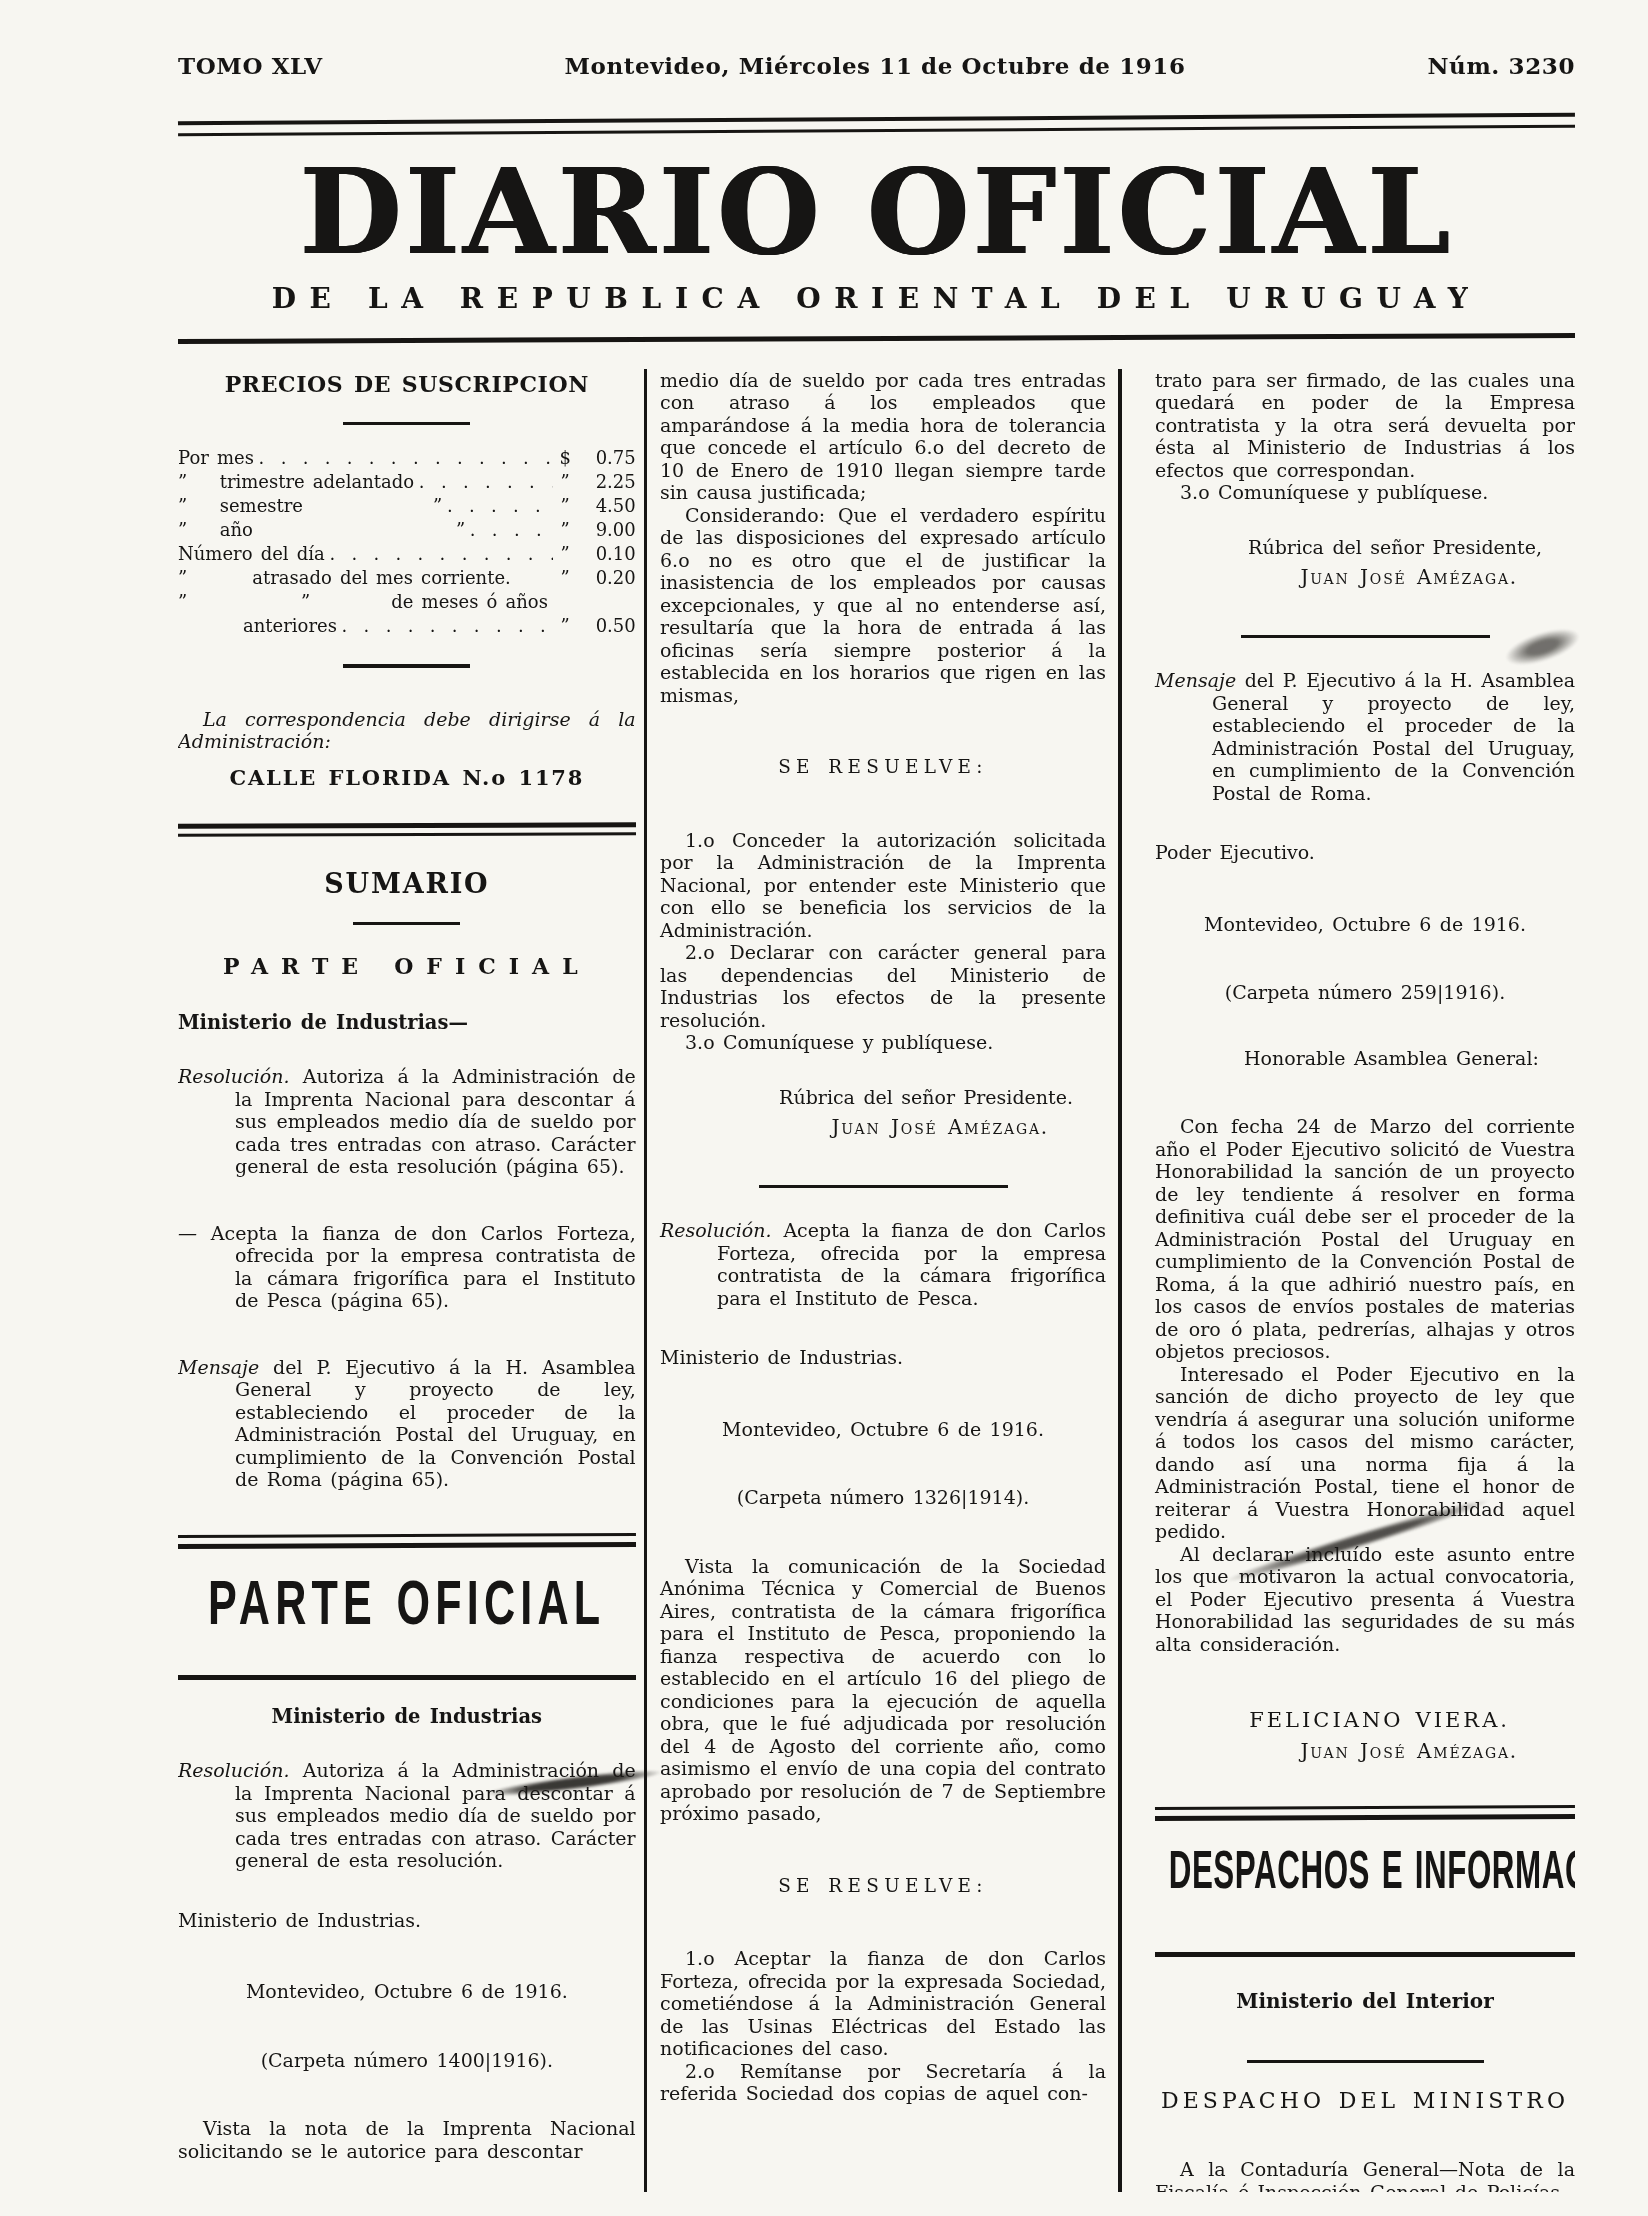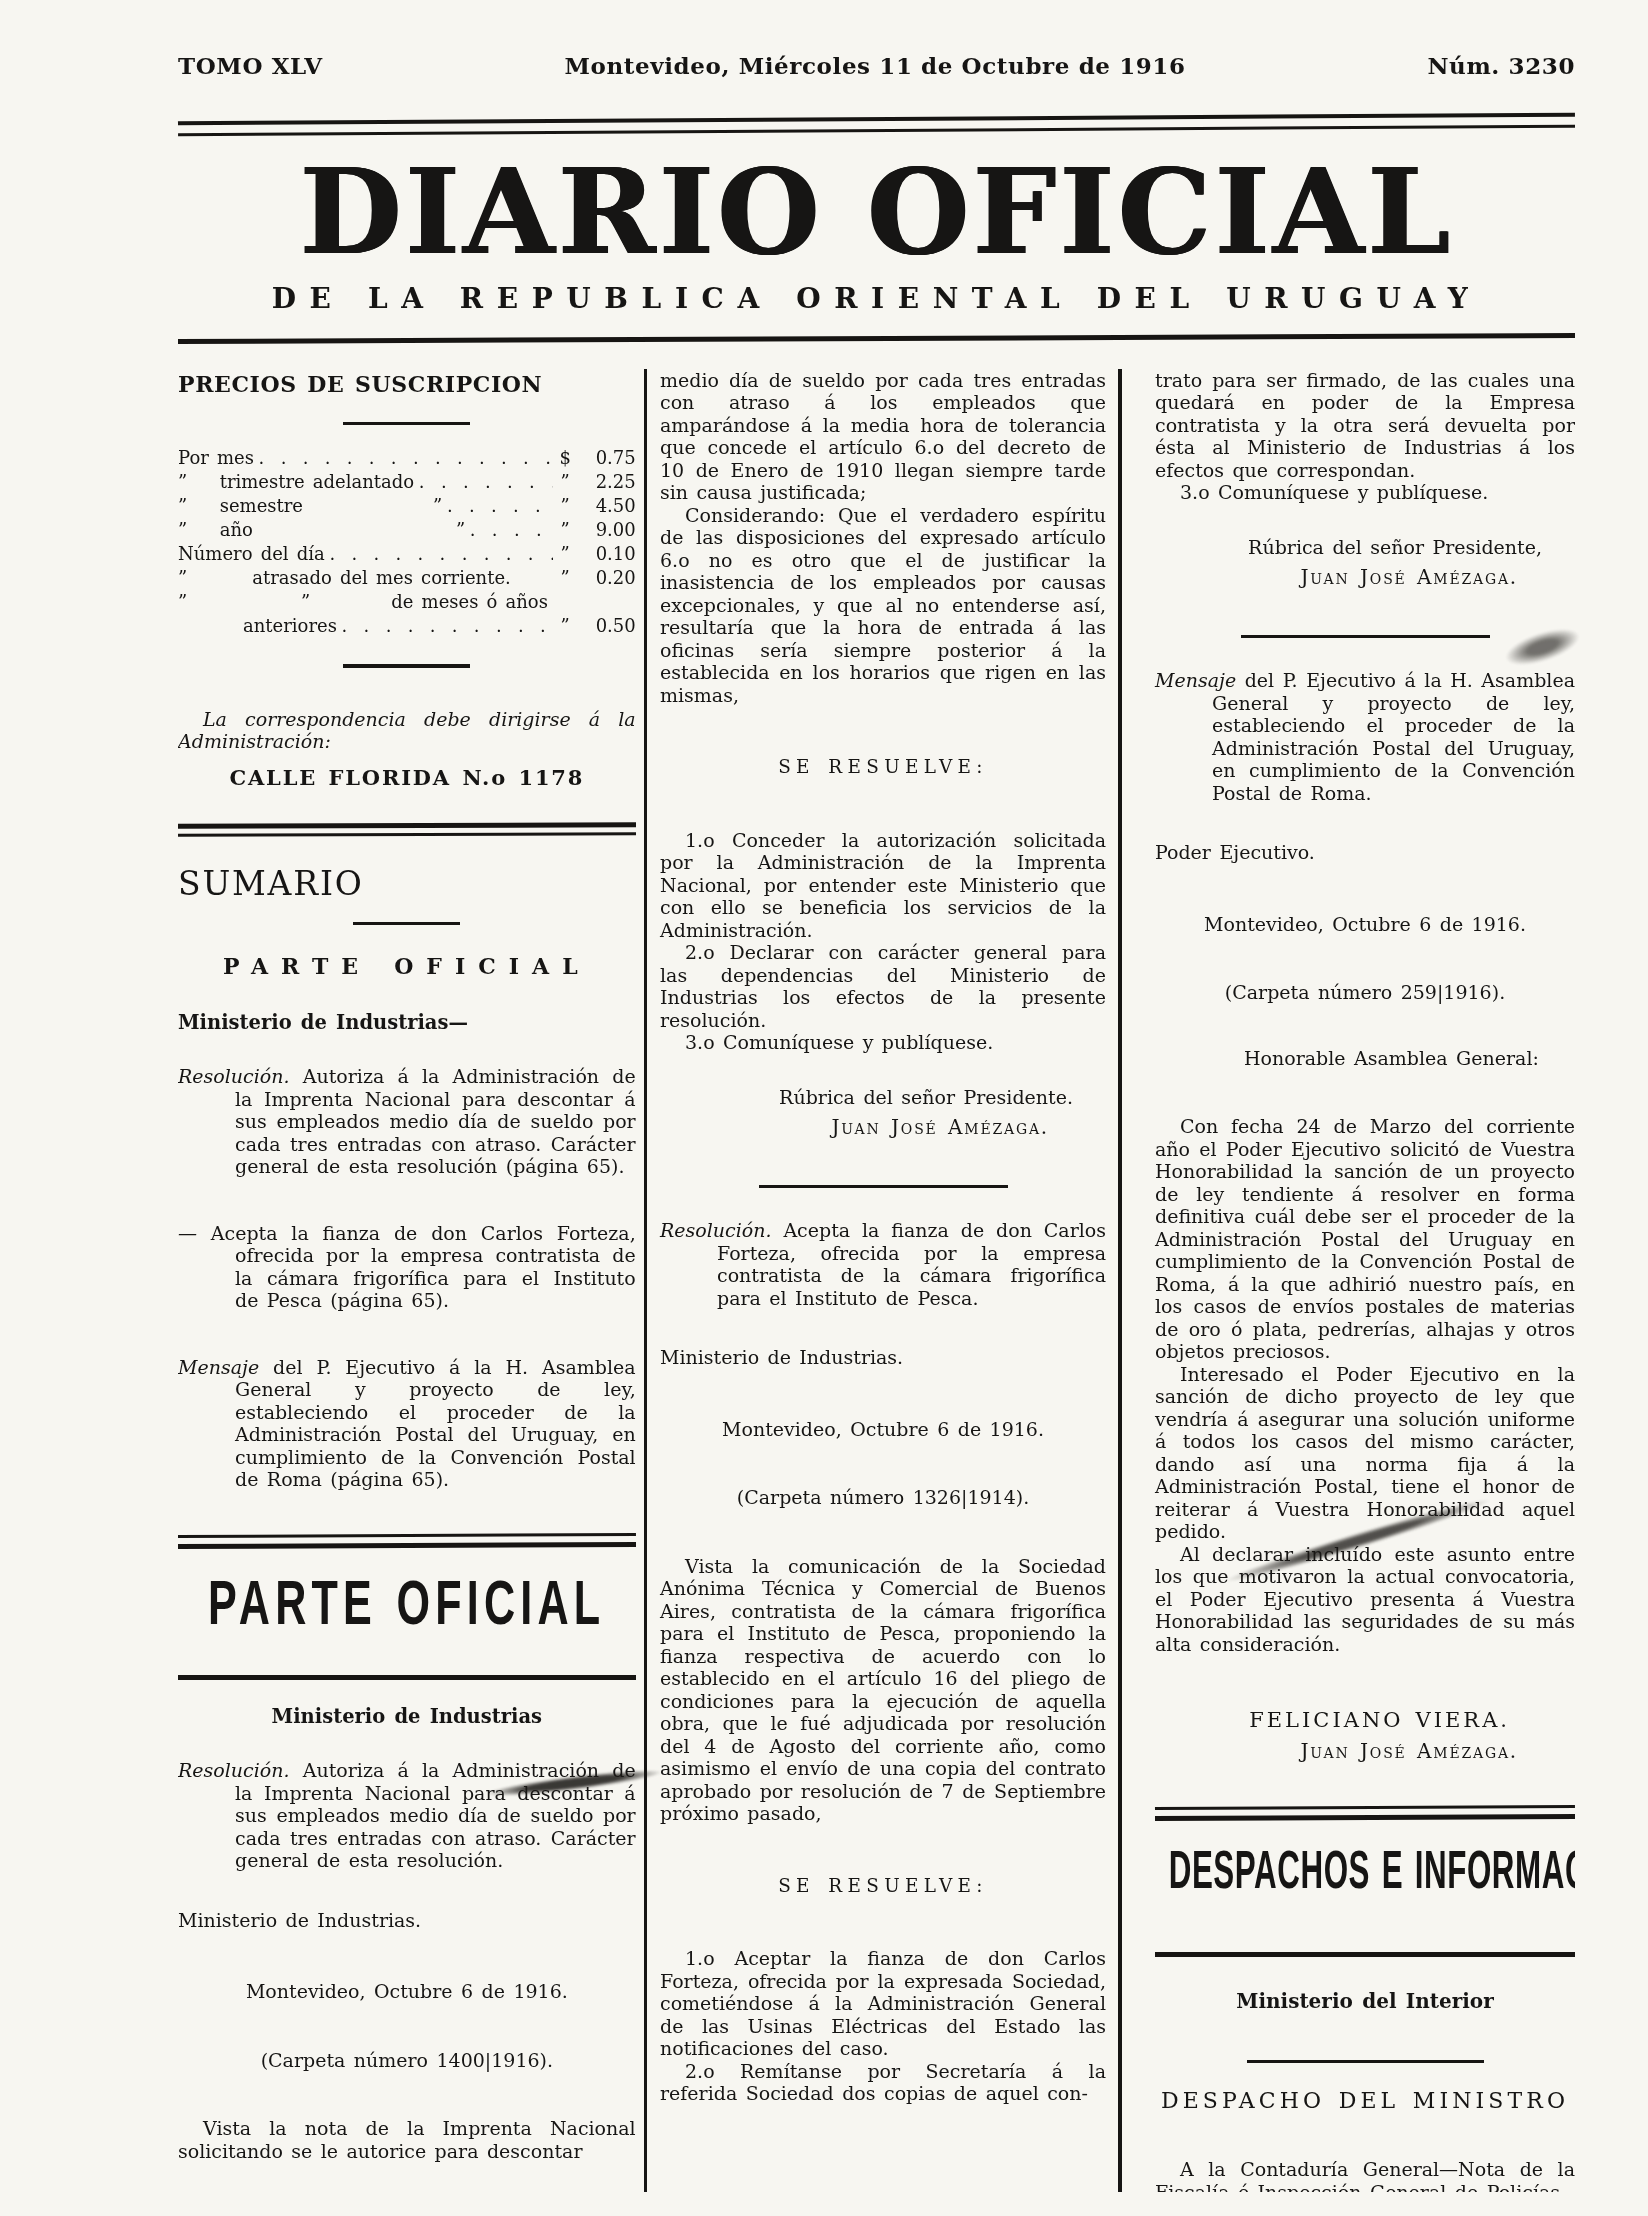--- a/index.html
+++ b/index.html
@@ -40,36 +40,36 @@
   .columns{display:flex;margin-top:27px;height:1823px;overflow:hidden;}
   .col{box-sizing:border-box;font-size:19px;line-height:22.5px;text-align:justify;word-spacing:2.4px;}
   .col-left{width:466px;padding-right:8.3px;}
   .col-mid{width:474px;border-left:3.6px solid #161514;padding:0 12px 0 13px;}
   .col-right{width:457px;border-left:4.1px solid #161514;padding-left:33px;}
 
   p{margin:0;}
   .ind{text-indent:25px;}
 
   
-  .prices-title{font-weight:bold;font-size:22px;letter-spacing:0.6px;margin-top:4.7px;text-align:left;}
+  .prices-title{font-weight:bold;font-size:22px;letter-spacing:0.6px;margin-top:4.7px;text-align:center;}
   .short-rule{width:127px;height:3.6px;margin:26px auto 21px auto;}
   .price-table{font-size:18px;}
   .price-row{display:flex;align-items:baseline;line-height:24px;}
   .price-label{white-space:pre;}
   .leader{flex:1;overflow:hidden;white-space:nowrap;padding:0 4.7px;letter-spacing:4.1px;color:#161514;}
   .leader::after{content:". . . . . . . . . . . . . . . . . . . . . . . . . . . . . .";}
   .spacer{flex:1;}
   .cur{width:25px;text-align:center;white-space:pre;}
   .amt{width:58px;text-align:right;}
   .corr{margin-top:40px;font-style:italic;}
   .address{margin-top:14px;text-align:center;font-weight:bold;font-size:21px;letter-spacing:1.8px;}
   .sum-dbl{margin-top:34px;transform:rotate(-0.2deg);}
   .sum-dbl .rule{height:4.7px;}
   .sum-dbl .rule + .rule{margin-top:5.3px;height:3px;}
-  .sumario-title{margin-top:37px;font-weight:normal;font-size:33px;letter-spacing:1.8px;}
+  .sumario-title{margin-top:37px;text-align:center;font-weight:bold;font-size:27px;letter-spacing:1.8px;}
   .mini-rule{width:107px;height:3.6px;margin:26px auto 0 auto;}
   .po-spaced{margin-top:30px;text-align:center;font-weight:bold;font-size:22px;letter-spacing:13px;white-space:nowrap;}
   .min-bold{margin-top:34px;font-weight:bold;font-size:19.5px;text-align:left;}
   .hang{padding-left:57px;text-indent:-57px;margin-top:31px;}
   .hang .lead{}
   .hang.dash{margin-top:44px;}
   .big-dbl{margin-top:43px;transform:rotate(-0.25deg);}
   .big-dbl .rule{height:3px;}
   .big-dbl .rule + .rule{margin-top:6px;height:5.3px;}
   .display-head{margin-top:39px;height:64px;text-align:center;}

